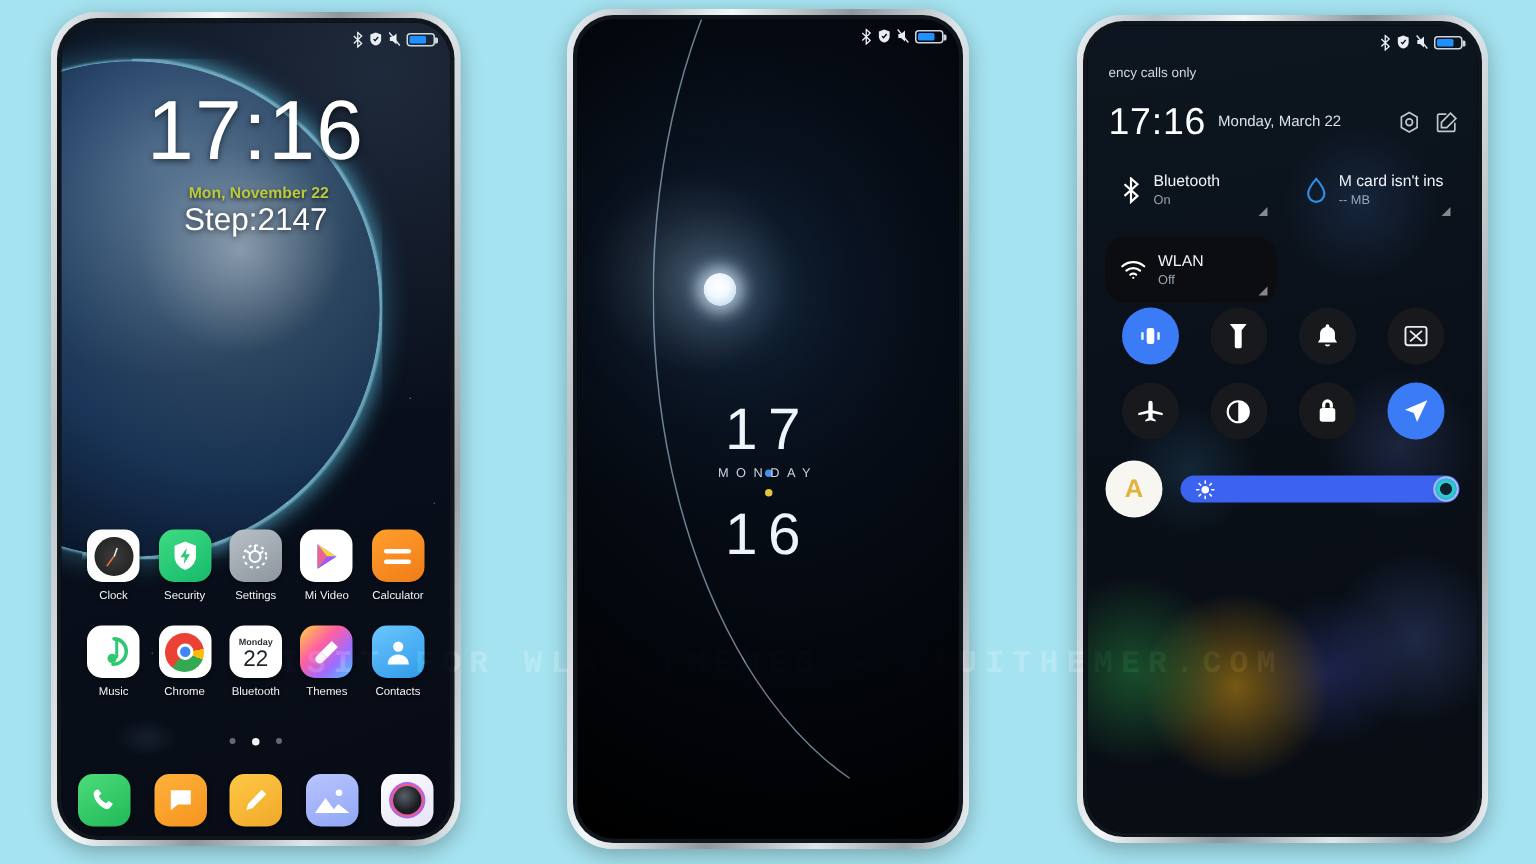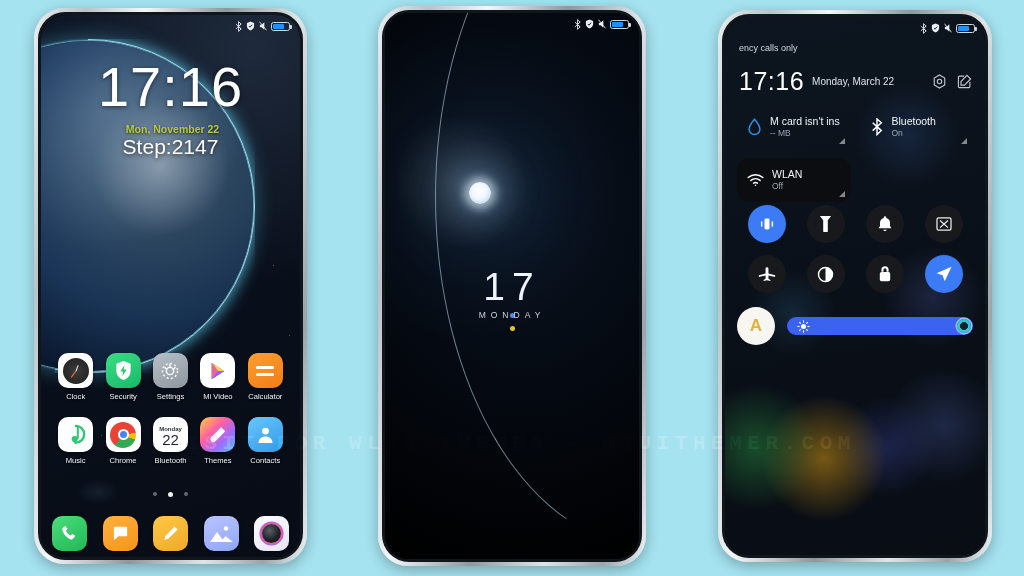--- a/index.html
+++ b/index.html
@@ -458,20 +458,21 @@
             <i></i>
           </span>
       </div>
 
       <div class="p2-time">
         <span>17</span>
         <span class="p2-colon">
           <i style="background:#4a8ef0"></i>
           <i style="background:#e3c53a"></i>
         </span>
+        <span>16</span>
       </div>
       <div class="p2-day">MONDAY</div>
 
     </div>
   </div>
 </div>
 
 <div class="phone" id="phone3">
   <div class="phone-inner">
     <div class="screen">
@@ -506,37 +507,37 @@
           </svg>
         <svg class="p3-hicon" viewBox="0 0 24 24" fill="none" stroke="#dfe6ec" stroke-width="1.6">
             <path d="M19.6 12.4V19a1.6 1.6 0 0 1-1.6 1.6H5a1.6 1.6 0 0 1-1.6-1.6V6a1.6 1.6 0 0 1 1.6-1.6h6.6"></path>
             <path d="M15.5 3.4 20.6 8.5 12 17.1H7v-5l8.5-8.7z" fill="none"></path>
           </svg>
       </div>
 
       <div class="tile-grid">
 
         <div class="tile plain">
+          <svg width="14" height="18" viewBox="0 0 10 15">
+              <path d="M5 0.8 L8.6 4 L5 7.2 L5 0.8 Z M5 7.2 L8.6 10.5 L5 13.8 L5 7.2 Z M1.4 4 L8.6 10.5 M1.4 10.5 L8.6 4" stroke="#fff" stroke-width="1.2" fill="none"></path>
+            </svg>
+          <span class="tile-txt">
+            <span class="tile-title">Bluetooth</span>
+            <span class="tile-sub">On</span>
+          </span>
+          <i class="corner"></i>
+        </div>
+
+        <div class="tile plain">
           <svg width="15" height="18" viewBox="0 0 16 20">
               <path d="M8 1.4C8 1.4 2 8.3 2 12.4A6 6 0 0 0 14 12.4C14 8.3 8 1.4 8 1.4z" fill="none" stroke="#2f8fe8" stroke-width="1.6"></path>
             </svg>
           <span class="tile-txt">
             <span class="tile-title">M card isn't ins</span>
             <span class="tile-sub">-- MB</span>
-          </span>
-          <i class="corner"></i>
-        </div>
-
-        <div class="tile plain">
-          <svg width="14" height="18" viewBox="0 0 10 15">
-              <path d="M5 0.8 L8.6 4 L5 7.2 L5 0.8 Z M5 7.2 L8.6 10.5 L5 13.8 L5 7.2 Z M1.4 4 L8.6 10.5 M1.4 10.5 L8.6 4" stroke="#fff" stroke-width="1.2" fill="none"></path>
-            </svg>
-          <span class="tile-txt">
-            <span class="tile-title">Bluetooth</span>
-            <span class="tile-sub">On</span>
           </span>
           <i class="corner"></i>
         </div>
 
 
         <div class="tile dark">
           <svg width="17" height="14" viewBox="0 0 20 15" fill="none" stroke="#fff" stroke-width="1.7" stroke-linecap="round">
               <path d="M1.4 4.6a13 13 0 0 1 17.2 0"></path>
               <path d="M4.6 8a8.4 8.4 0 0 1 10.8 0"></path>
               <path d="M7.7 11.2a4 4 0 0 1 4.6 0"></path>

